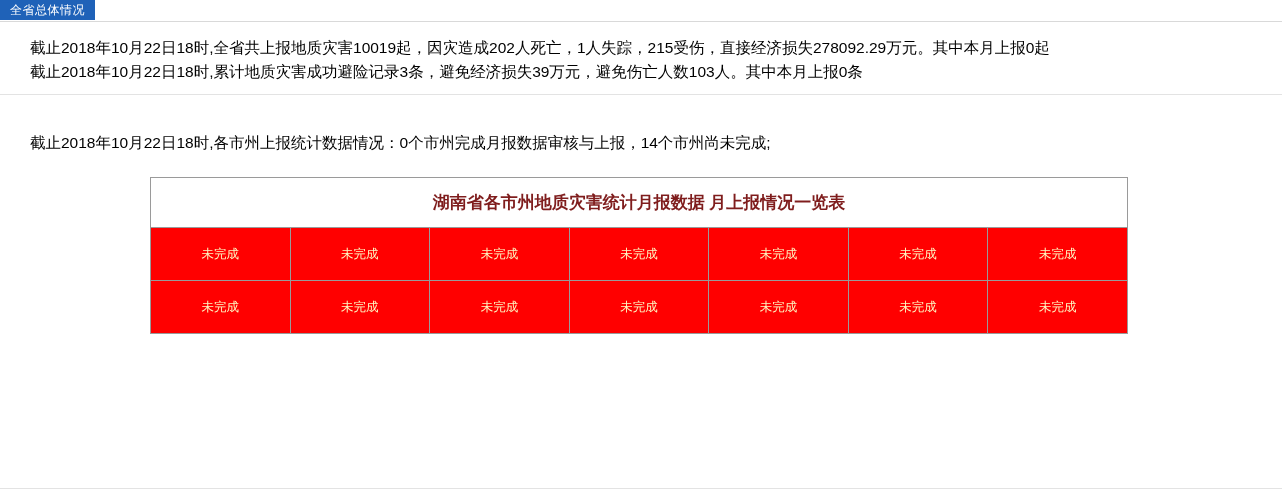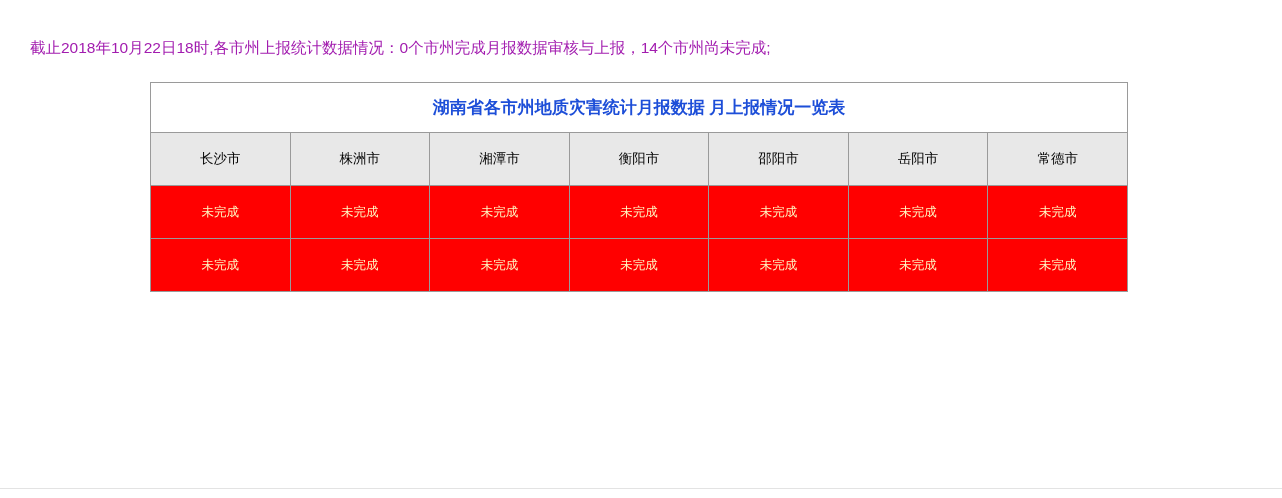--- a/index.html
+++ b/index.html
@@ -54,21 +54,21 @@
     white-space: nowrap;
   }
 
   .monthly-body {
     padding-top: 16px;
   }
   .monthly-line {
     font-size: 15.5px;
     line-height: 24px;
     padding-left: 30px;
-    color: #a21caf;
+    color: #000000;
     white-space: nowrap;
   }
 
   
   .table-wrap {
     margin-top: 22px;
     padding-left: 150px;
   }
   table.report {
     border-collapse: collapse;
@@ -79,21 +79,21 @@
   table.report td, table.report th {
     border: 1px solid #9a9a9a;
     text-align: center;
     vertical-align: middle;
   }
   .table-title {
     height: 47px;
     font-size: 17px;
     font-weight: bold;
     background: #ffffff;
-    color: #1d4ed8;
+    color: #7f1d1d;
   }
   .city-cell {
     height: 50px;
     background: #e8e8e8;
     font-size: 13.5px;
     color: #000;
   }
   .status-cell {
     height: 50px;
     background: #ff0000;
@@ -109,44 +109,44 @@
     bottom: 9px;
     width: 1282px;
     border-top: 1px solid #e3e3e3;
   }
 </style>
 </head>
 <body>
 
 <div class="page">
 
+  <div class="panel">
+    <div class="section-header">
+      <span class="section-tab">全省总体情况</span>
+    </div>
+    <div class="summary-body">
+      <div class="summary-line">截止2018年10月22日18时,全省共上报地质灾害10019起，因灾造成202人死亡，1人失踪，215受伤，直接经济损失278092.29万元。其中本月上报0起</div>
+      <div class="summary-line">截止2018年10月22日18时,累计地质灾害成功避险记录3条，避免经济损失39万元，避免伤亡人数103人。其中本月上报0条</div>
+    </div>
+  </div>
 
   <div class="spacer"></div>
 
   <div>
 
     <div class="monthly-body">
       <div class="monthly-line">截止2018年10月22日18时,各市州上报统计数据情况：0个市州完成月报数据审核与上报，14个市州尚未完成;</div>
 
       <div class="table-wrap">
         <table class="report">
           <tbody>
             <tr>
               <td class="table-title" colspan="7">湖南省各市州地质灾害统计月报数据 月上报情况一览表</td>
             </tr>
 
-            <tr>
-              <td class="city-cell">长沙市</td>
-              <td class="city-cell">株洲市</td>
-              <td class="city-cell">湘潭市</td>
-              <td class="city-cell">衡阳市</td>
-              <td class="city-cell">邵阳市</td>
-              <td class="city-cell">岳阳市</td>
-              <td class="city-cell">常德市</td>
-            </tr>
 
             <tr>
               <td class="status-cell">未完成</td>
               <td class="status-cell">未完成</td>
               <td class="status-cell">未完成</td>
               <td class="status-cell">未完成</td>
               <td class="status-cell">未完成</td>
               <td class="status-cell">未完成</td>
               <td class="status-cell">未完成</td>
             </tr>

